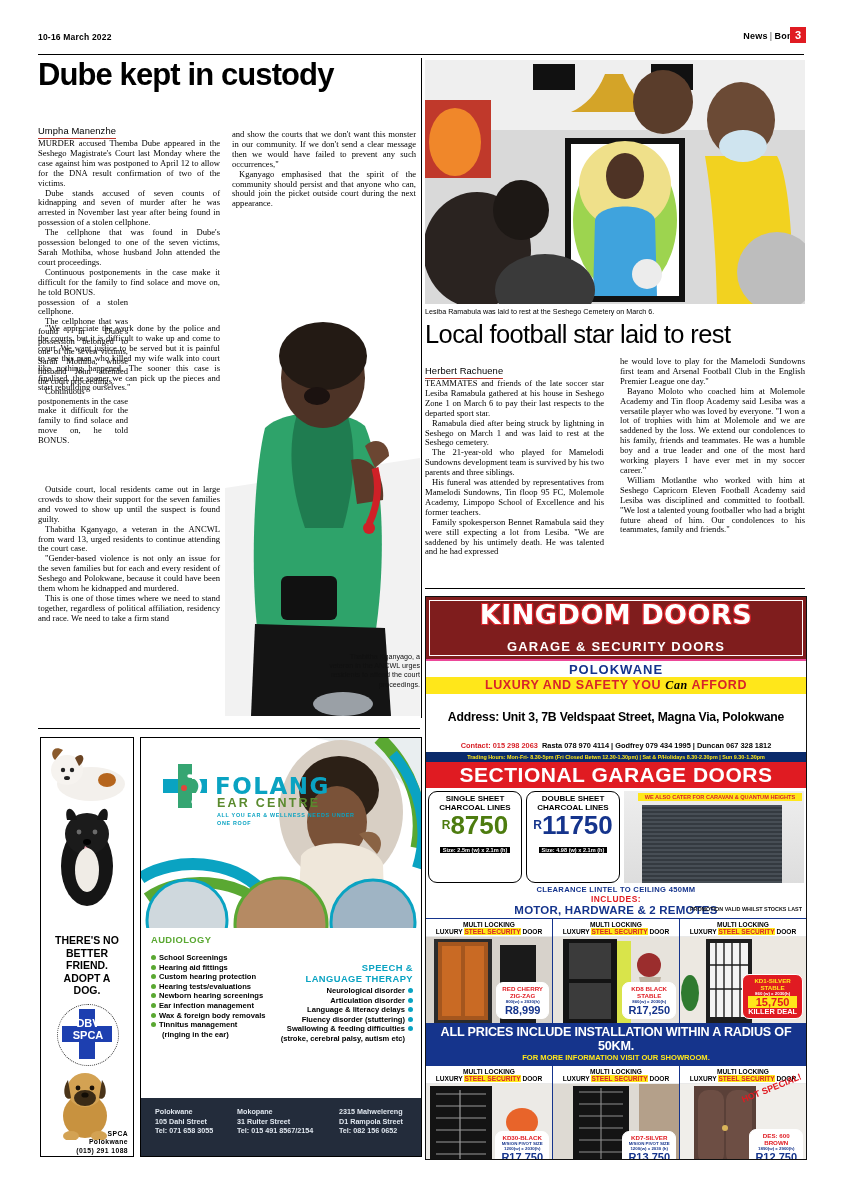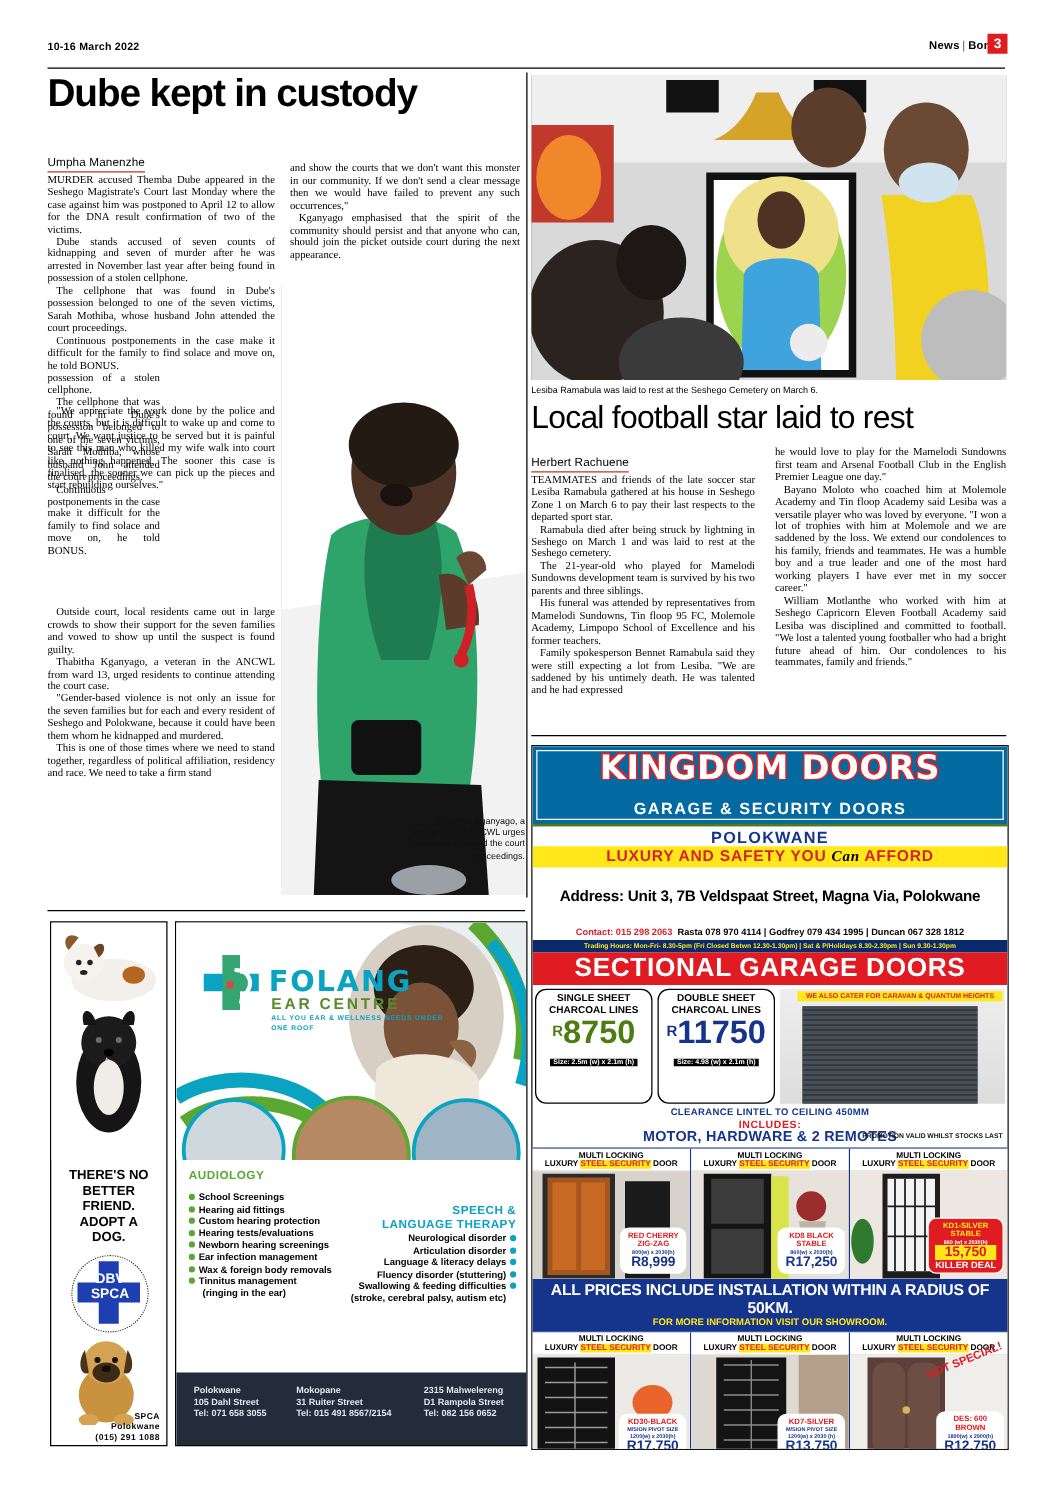--- a/index.html
+++ b/index.html
@@ -49,21 +49,21 @@
   .spca-txt{position:absolute;left:0;width:92px;text-align:center;font-weight:bold;font-size:10.5px;line-height:12.6px;font-family:"Liberation Sans",sans-serif;}
   .spca-logo{position:absolute;left:16px;width:60px;height:60px;border-radius:50%;background:#fff;border:1px dotted #333;}
   .spca-footer{position:absolute;width:92px;text-align:center;font-size:6.8px;font-weight:bold;line-height:8.4px;letter-spacing:.4px;font-family:"Liberation Sans",sans-serif;}
 
   
   .ad-folang{position:absolute;left:140px;top:737px;width:280px;height:418px;border:0.8px solid #000;background:#fff;overflow:hidden;}
 
   
   .ad-kd{position:absolute;left:425px;top:596px;width:380px;height:562px;border:1px solid #111;background:#fff;overflow:hidden;}
 
-  .kd-logo-band{position:relative;height:62px;background:#0369a1;border-bottom:2px solid #4d7c0f;}
+  .kd-logo-band{position:relative;height:62px;background:#7f1d1d;border-bottom:2px solid #ec4899;}
   .kd-logo-inner{position:absolute;left:3px;top:3px;right:3px;bottom:3px;border:1.5px solid #fff;}
   .kd-kingdom{position:absolute;left:0;right:0;top:2px;text-align:center;font-size:27px;font-weight:bold;
       letter-spacing:.5px;color:#fff;font-family:"DejaVu Sans",sans-serif;
       text-shadow:-1.2px -1.2px 0 #d8232a,1.2px -1.2px 0 #d8232a,-1.2px 1.2px 0 #d8232a,1.2px 1.2px 0 #d8232a;}
   .kd-sub{position:absolute;left:0;right:0;bottom:5px;text-align:center;font-size:13px;font-weight:bold;color:#fff;letter-spacing:1.2px;}
   .kd-town{text-align:center;font-size:13px;font-weight:bold;color:#15348c;letter-spacing:1px;padding:1px 0 0;}
   .kd-yellow{background:#ffe71a;text-align:center;font-size:12.5px;font-weight:bold;color:#d8232a;letter-spacing:.6px;padding:1px 0;}
   .kd-yellow i{font-family:"Liberation Serif",serif;color:#000;font-size:12px;}
   .kd-addr{text-align:center;font-size:12.2px;font-weight:bold;letter-spacing:-0.2px;padding:16px 0;}
   .kd-contact{text-align:center;font-size:7.4px;font-weight:bold;padding:1px 0 2px;}

